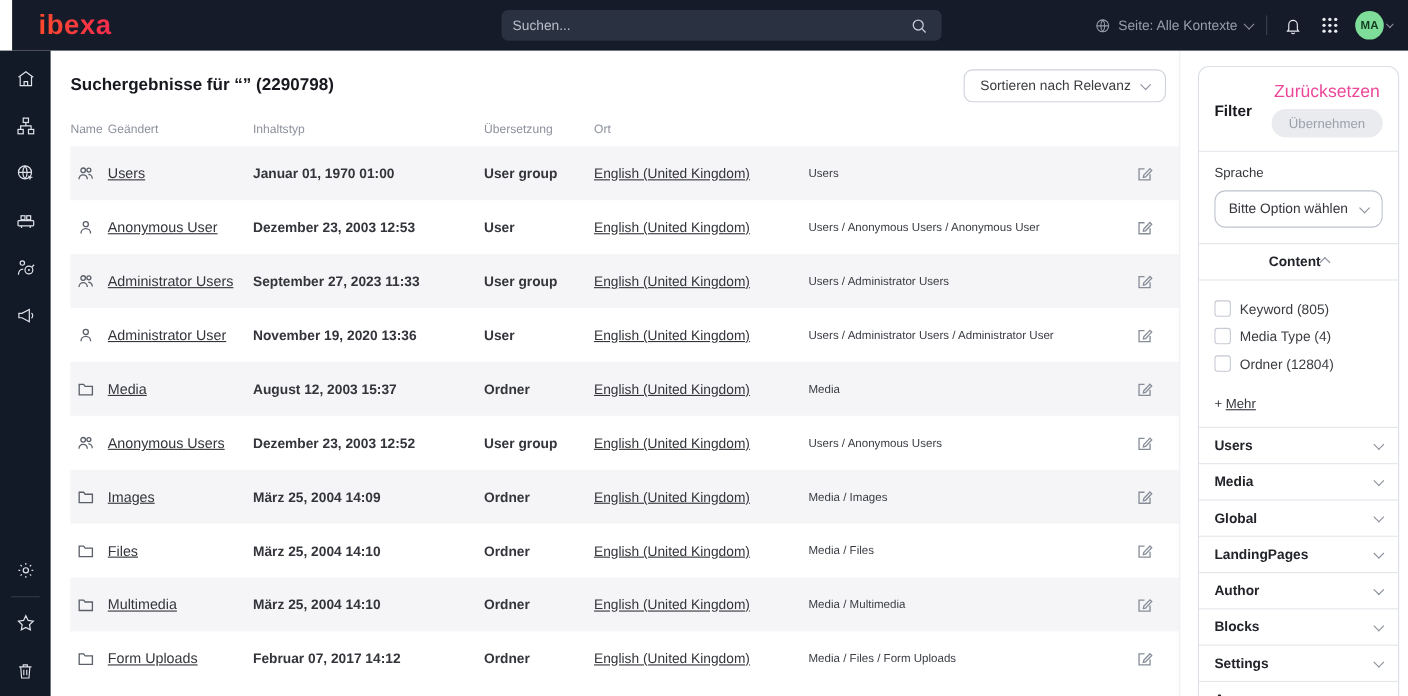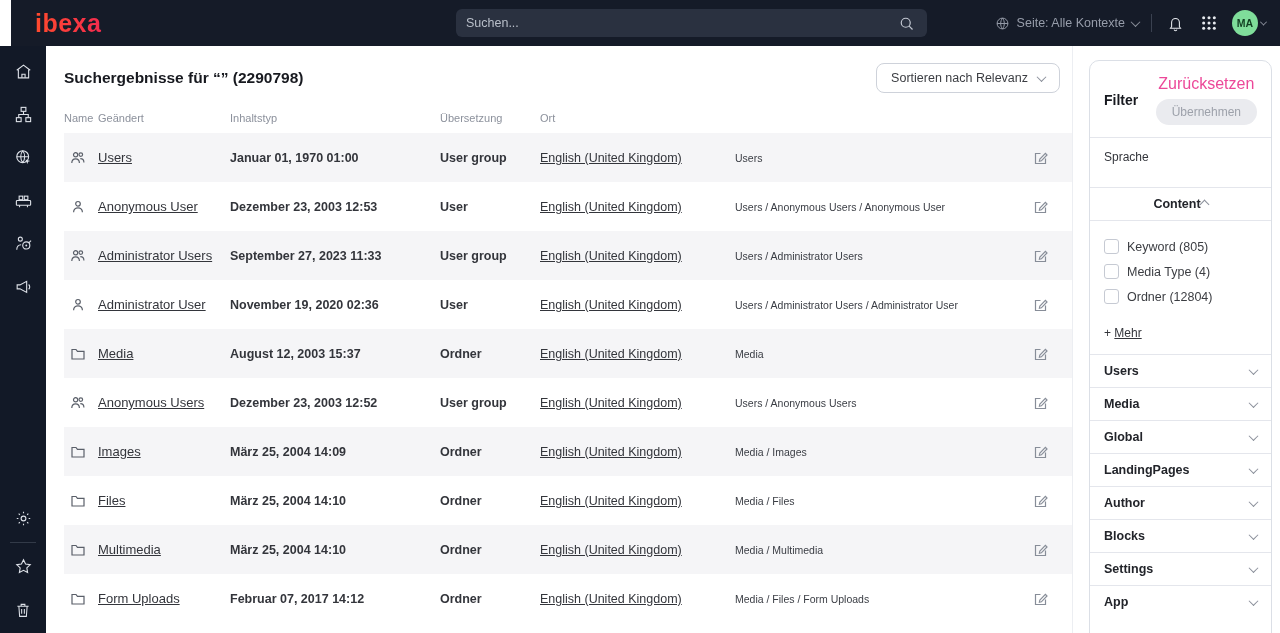--- a/index.html
+++ b/index.html
@@ -5,21 +5,21 @@
   * { margin:0; padding:0; box-sizing:border-box; }
   html,body { width:1280px; height:633px; overflow:hidden; background:#fff;
     font-family:"Liberation Sans","DejaVu Sans",sans-serif; color:#3b3d42; }
 
   
   .topbar { position:fixed; top:0; left:11px; right:0; height:46px; background:#151b28;
     display:flex; align-items:center; z-index:30; }
   .brand { font-size:25px; font-weight:700; letter-spacing:.5px; margin-left:24px; width:120px;
     background:linear-gradient(90deg,#ff4a2d 0%,#f42c4e 55%,#d6077e 100%);
     -webkit-background-clip:text; background-clip:text; color:transparent; font-style:normal; }
-  .search-wrap { position:absolute; left:445px; top:9px; width:471px; height:28px;
+  .search-wrap { position:absolute; left:445px; top:9px; width:400px; height:28px;
     background:#2a3140; border-radius:6px; display:flex; align-items:center; padding:0 10px; }
   .search-wrap input { flex:1; background:transparent; border:none; outline:none;
     color:#d7dbe2; font-size:12.5px; font-family:inherit; }
   .search-wrap input::placeholder { color:#b9bfc9; }
   .tb-right { position:absolute; right:14px; top:0; height:46px; display:flex; align-items:center; gap:12px; }
   .tb-context { display:flex; align-items:center; gap:7px; color:#979daa; font-size:12.5px; cursor:pointer; }
   .tb-sep { width:1px; height:18px; background:#3a4150; }
   .tb-icon { display:flex; align-items:center; justify-content:center; width:22px; height:22px; color:#e7eaef; cursor:pointer; }
   .avatar-wrap { display:flex; align-items:center; gap:3px; cursor:pointer; }
   .avatar { width:26px; height:26px; border-radius:50%; background:#7fdd9a; color:#123f22;
@@ -347,21 +347,21 @@
 
             <span class="ic ic-user">
               <svg width="16" height="16" viewBox="0 0 16 16" fill="none" stroke="currentColor" stroke-width="1.2">
                 <circle cx="8" cy="4.8" r="2.3"></circle>
                 <path d="M3.6 13.2 c0 -2.6 2 -4.4 4.4 -4.4 s4.4 1.8 4.4 4.4"></path>
               </svg>
             </span>
 
           </div>
           <div><span class="name-link">Administrator User</span></div>
-          <div class="cell-mod">November 19, 2020 02:36</div>
+          <div class="cell-mod">November 19, 2020 13:36</div>
           <div class="cell-type">User</div>
           <div><span class="trans-link">English (United Kingdom)</span></div>
           <div class="cell-path">Users / Administrator Users / Administrator User</div>
           <button class="edit-btn">
             <span>
               <svg width="16" height="16" viewBox="0 0 16 16" fill="none" stroke="currentColor" stroke-width="1.2">
                 <path d="M12.5 8.5 V13.5 H2.5 V3.5 H7.5"></path>
                 <path d="M6.8 9.2 l5.6 -5.9 1.6 1.6 -5.6 5.9 -2 .4 z"></path>
               </svg>
             </span>
@@ -521,20 +521,24 @@
       <div class="f-title">Filter</div>
       <div class="f-actions">
         <button class="f-reset">Zurücksetzen</button>
         <button class="f-apply">Übernehmen</button>
       </div>
     </div>
     <div class="f-div"></div>
 
     <div class="f-block">
       <div class="f-label">Sprache</div>
+      <div class="f-select">
+        <span>Bitte Option wählen</span>
+        <span class="chev gray"></span>
+      </div>
     </div>
     <div class="f-div"></div>
 
     <div class="f-sec-head">
       <span>Content</span>
       <span class="chev up gray"></span>
     </div>
     <div class="f-div"></div>
 
     <div class="f-options">

